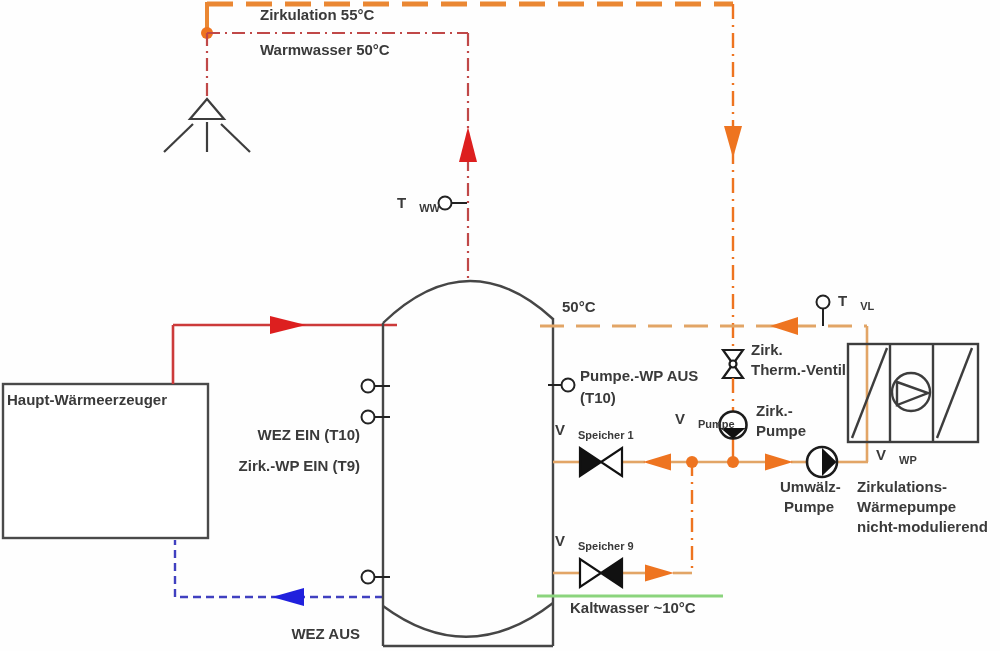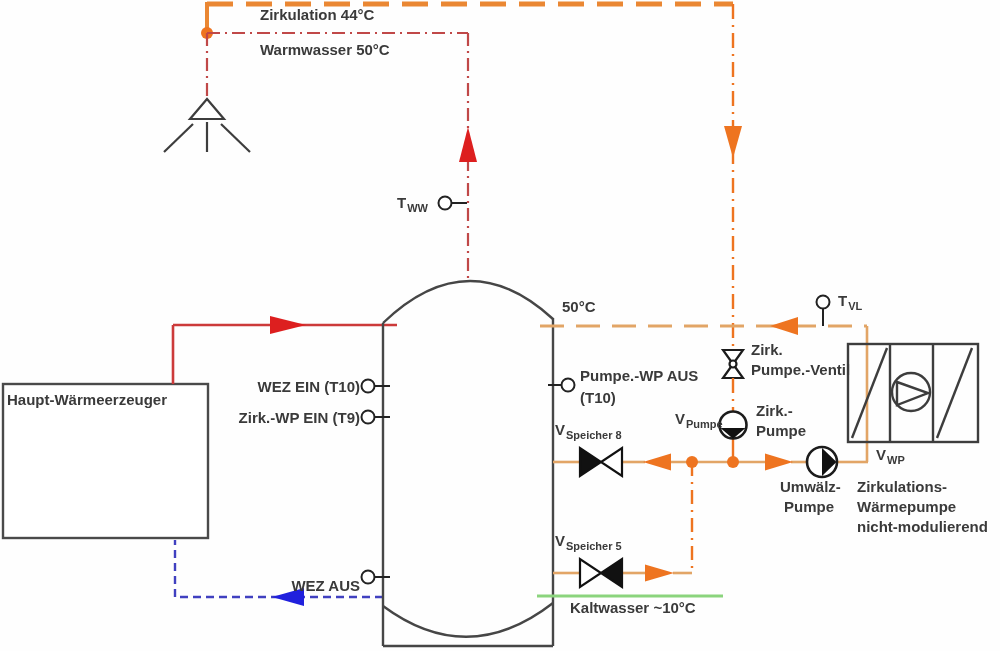--- a/index.html
+++ b/index.html
@@ -5,22 +5,22 @@
   html,body{margin:0;padding:0;background:#ffffff;}
   #stage{
     position:relative;width:1000px;height:651px;background:#fefefe;
     font-family:"Liberation Sans",sans-serif;overflow:hidden;
   }
   #schematic-svg{position:absolute;left:0;top:0;}
   .lbl{
     position:absolute;font-weight:bold;font-size:15px;line-height:19px;
     color:#3a3a3a;white-space:nowrap;
   }
-  .lbl .sub{font-size:11px;vertical-align:-4px;margin-left:1px;}
-  .r{text-align:left;}
+  .lbl .sub{font-size:11px;vertical-align:-4px;margin-left:13px;}
+  .r{text-align:left;margin-top:48px;}
   .center{text-align:center;}
 </style>
 </head>
 <body>
 
 <div id="stage">
 
   <svg id="schematic-svg" width="1000" height="651" viewBox="0 0 1000 651">
 
     <g>
@@ -142,56 +142,56 @@
       <circle cx="368" cy="417" r="6.5"></circle>
       <line x1="374" y1="577" x2="390" y2="577"></line>
       <circle cx="368" cy="577" r="6.5"></circle>
       <line x1="548" y1="385" x2="562" y2="385"></line>
       <circle cx="568" cy="385" r="6.5"></circle>
       <line x1="823" y1="308" x2="823" y2="326"></line>
       <circle cx="823" cy="302" r="6.5"></circle>
     </g>
   </svg>
 
-  <div class="lbl" style="left:260px;top:5px">Zirkulation 44°C</div>
+  <div class="lbl" style="left:260px;top:5px">Zirkulation 55°C</div>
   <div class="lbl" style="left:260px;top:40px">Warmwasser 50°C</div>
 
   <div class="lbl" style="left:397px;top:193px">
     <span>T</span><span class="sub">WW</span>
   </div>
 
   <div class="lbl" style="left:562px;top:297px">50°C</div>
 
   <div class="lbl r" style="right:640px;top:377px">WEZ EIN (T10)</div>
   <div class="lbl r" style="right:640px;top:408px">Zirk.-WP EIN (T9)</div>
   <div class="lbl r" style="right:640px;top:576px">WEZ AUS</div>
 
   <div class="lbl" style="left:580px;top:366px">Pumpe.-WP AUS</div>
   <div class="lbl" style="left:580px;top:388px">(T10)</div>
 
   <div class="lbl" style="left:838px;top:291px">
     <span>T</span><span class="sub">VL</span>
   </div>
 
   <div class="lbl" style="left:751px;top:340px">Zirk.</div>
-  <div class="lbl" style="left:751px;top:360px">Pumpe.-Ventil</div>
+  <div class="lbl" style="left:751px;top:360px">Therm.-Ventil</div>
 
   <div class="lbl" style="left:675px;top:409px">
     <span>V</span><span class="sub">Pumpe</span>
   </div>
 
   <div class="lbl" style="left:756px;top:401px">Zirk.-</div>
   <div class="lbl" style="left:756px;top:421px">Pumpe</div>
 
   <div class="lbl" style="left:555px;top:420px">
-    <span>V</span><span class="sub">Speicher 8</span>
+    <span>V</span><span class="sub">Speicher 1</span>
   </div>
 
   <div class="lbl" style="left:555px;top:531px">
-    <span>V</span><span class="sub">Speicher 5</span>
+    <span>V</span><span class="sub">Speicher 9</span>
   </div>
 
   <div class="lbl" style="left:876px;top:445px">
     <span>V</span><span class="sub">WP</span>
   </div>
 
   <div class="lbl" style="left:780px;top:477px">Umwälz-</div>
   <div class="lbl" style="left:784px;top:497px">Pumpe</div>
 
   <div class="lbl" style="left:857px;top:477px">Zirkulations-</div>

